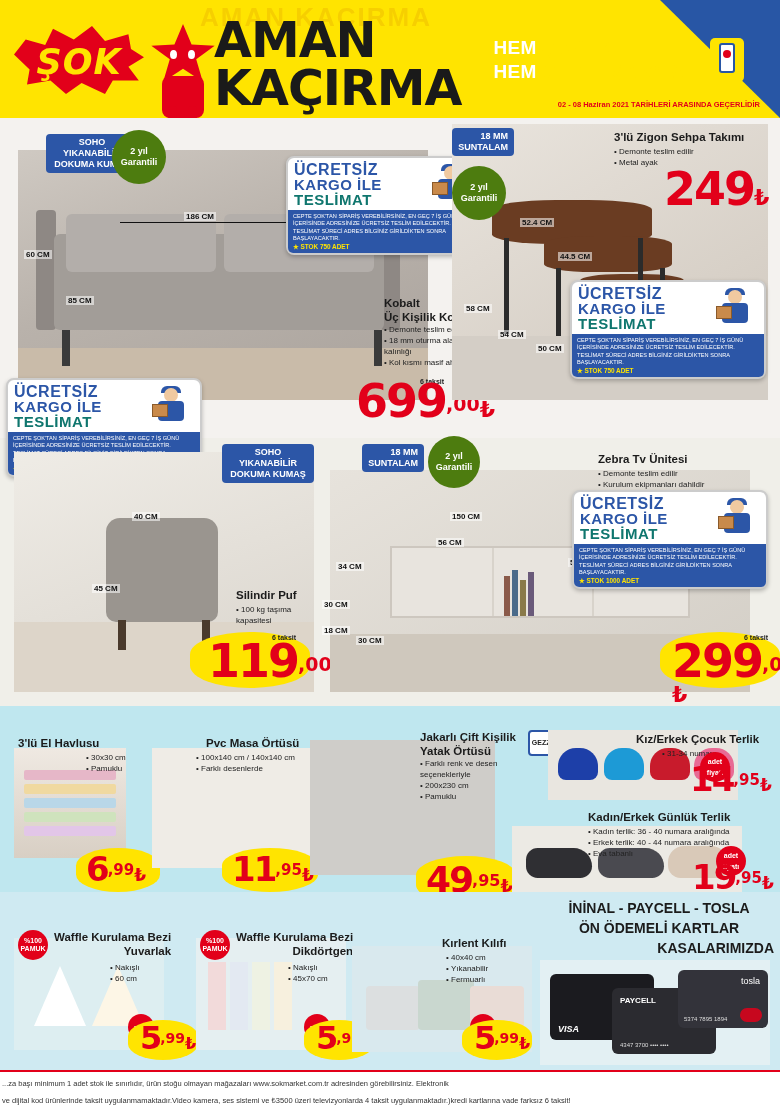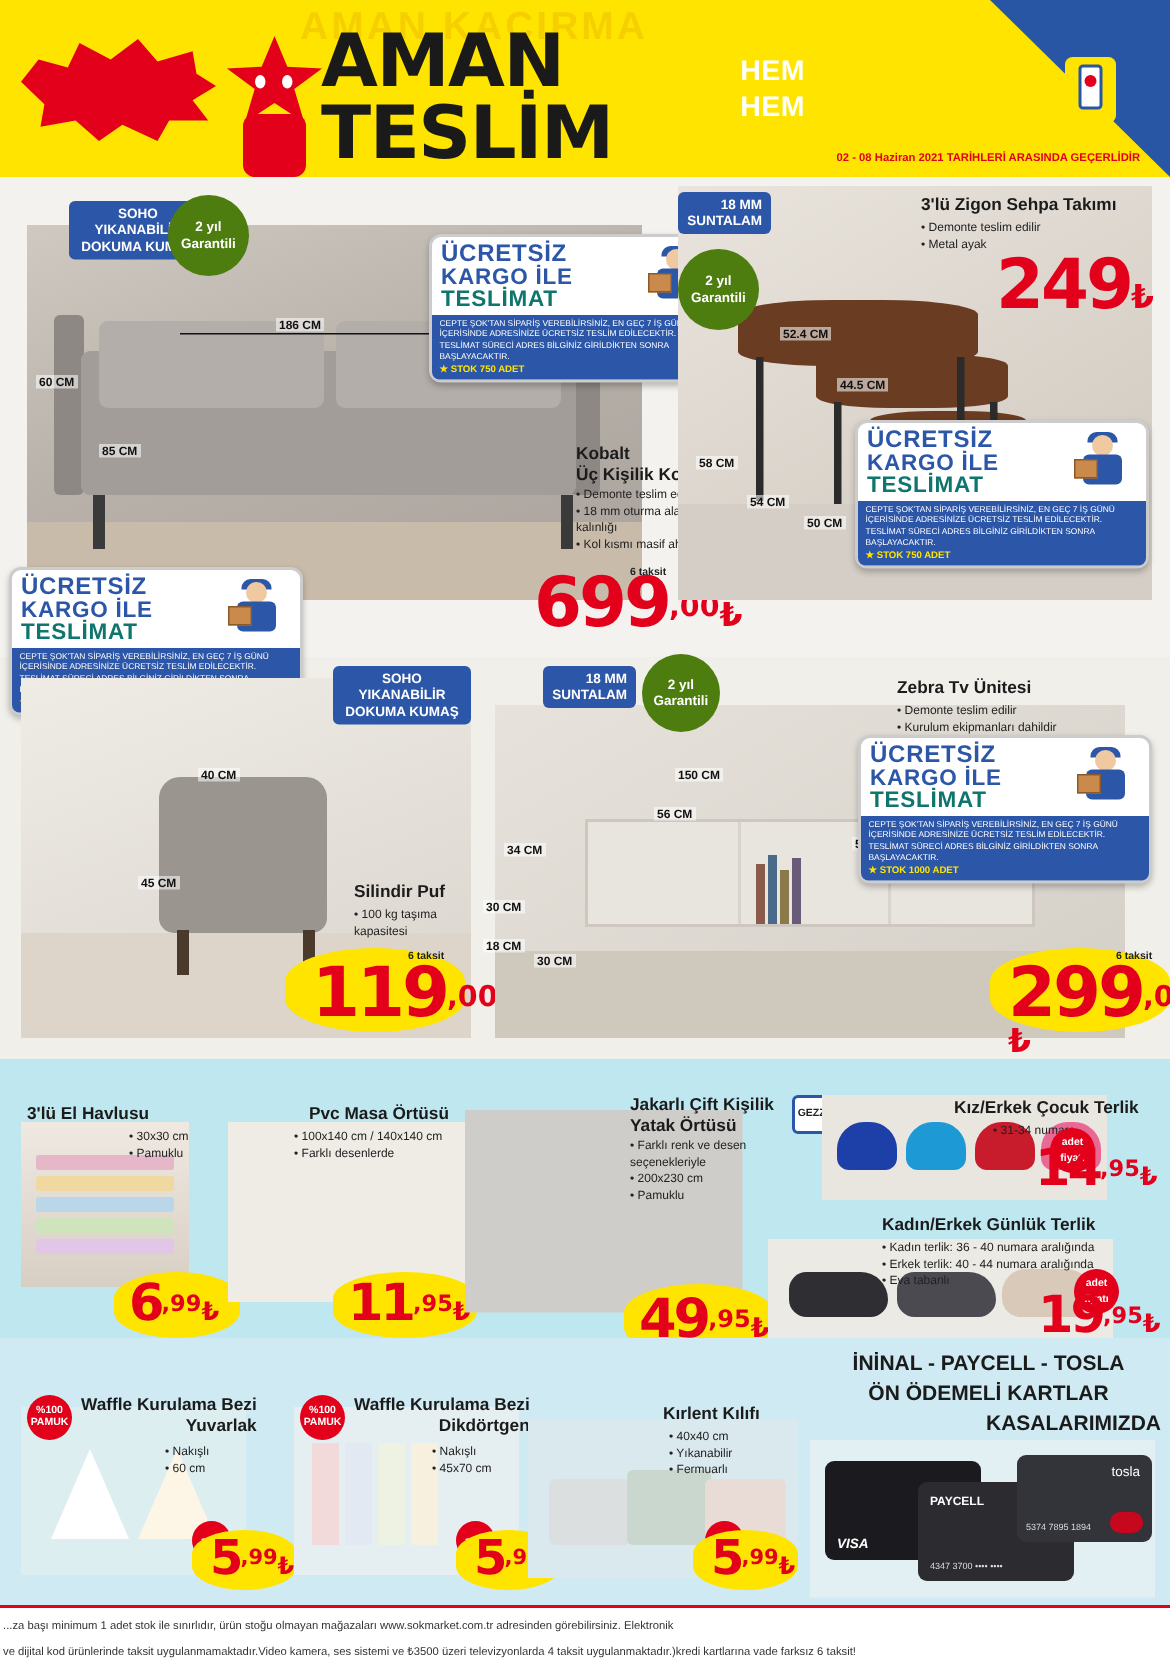--- a/index.html
+++ b/index.html
@@ -133,34 +133,35 @@
 <body>
 
 <div class="page">
 
   <div class="header">
     <div class="hdr-blue-tri"></div>
     <div class="hdr-ghost">AMAN KAÇIRMA</div>
 
     <div class="logo-sok">
       <div class="logo-burst"></div>
+      <span>ŞOK</span>
     </div>
 
     <div class="mascot">
       <div class="mascot-star"></div>
       <div class="mascot-eye" style="left:20px;"></div>
       <div class="mascot-eye" style="left:38px;"></div>
       <div class="mascot-body"></div>
       <div class="mascot-leg" style="left:18px;"></div>
       <div class="mascot-leg" style="left:38px;"></div>
     </div>
 
     <div class="hdr-title">
       <div class="l1">AMAN</div>
-      <div class="l2">TESLİM</div>
+      <div class="l2">KAÇIRMA</div>
     </div>
 
     <div class="hdr-right">
       <div><span>HEM </span><span class="y">ŞOK'TA</span></div>
       <div><span>HEM </span><span class="y">CEPTE ŞOK'TA</span></div>
     </div>
 
     <div class="hdr-app">
       <div class="ph"></div>
       <div class="dot"></div>

